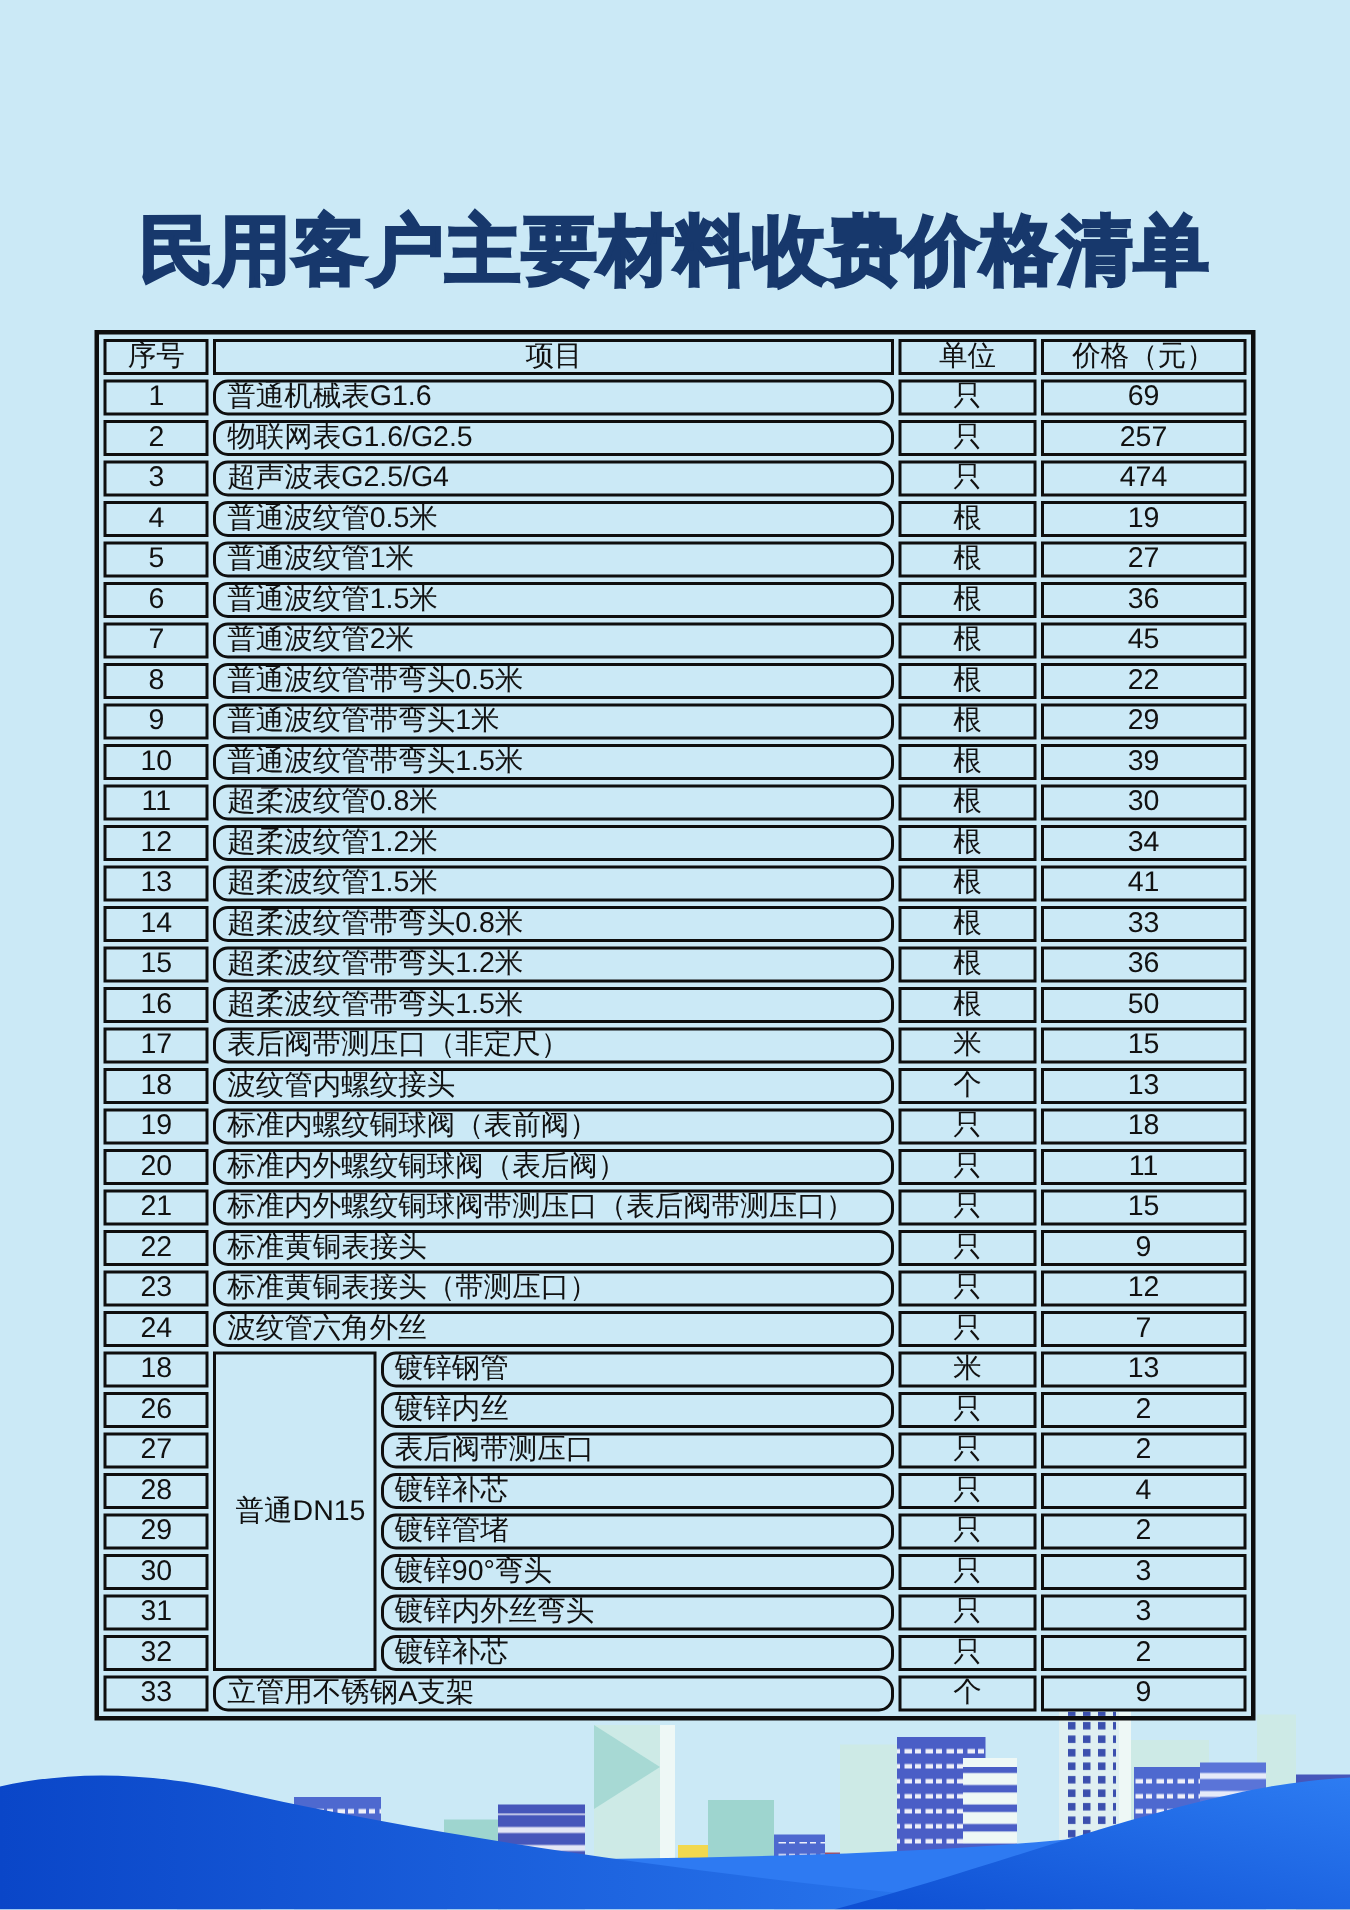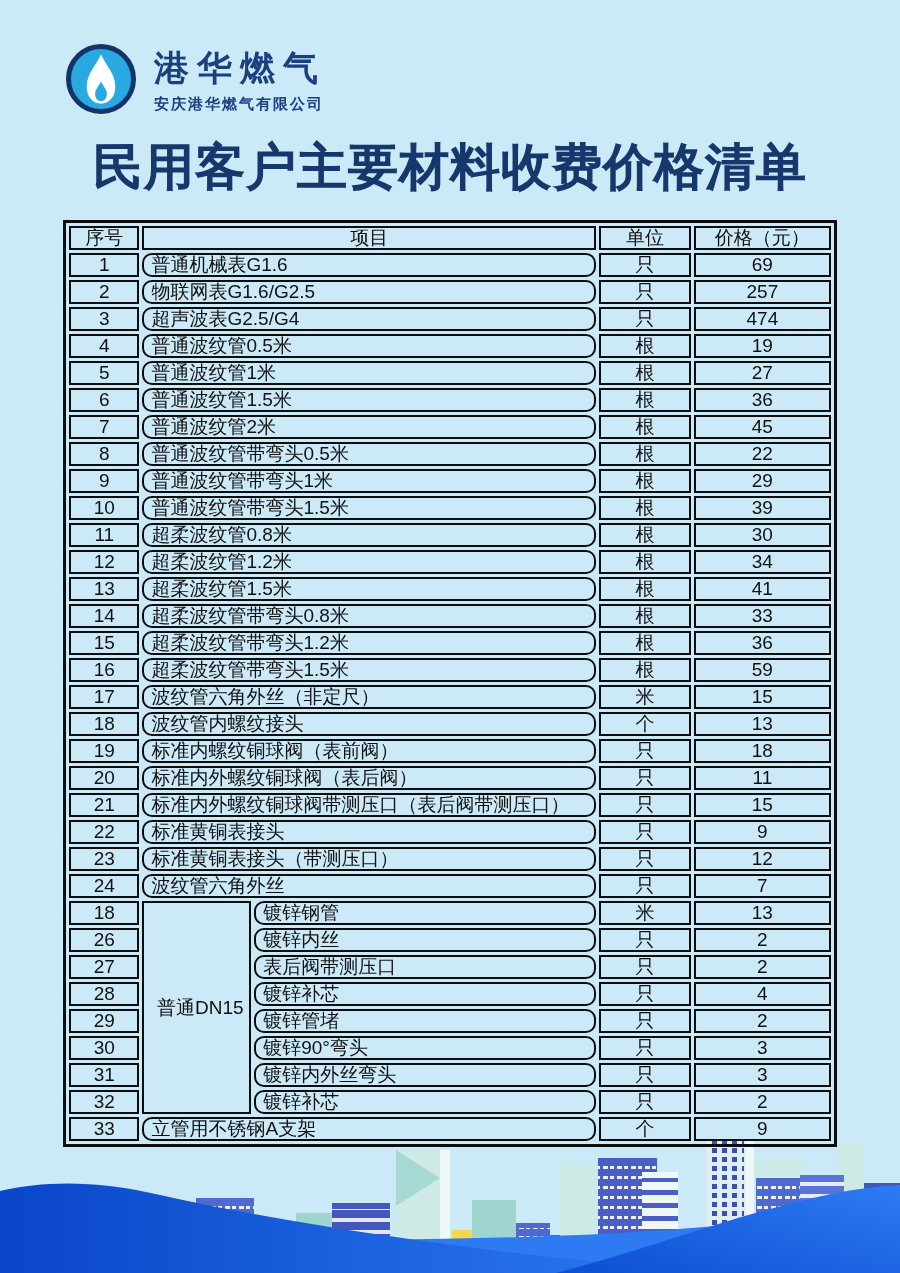--- a/index.html
+++ b/index.html
@@ -29,21 +29,21 @@
     font-size:35px;font-weight:bold;color:var(--brand);
     letter-spacing:8px;line-height:36px;
   }
   .company-name{
     font-size:15px;font-weight:bold;color:var(--brand);
     letter-spacing:2px;margin-top:9px;
   }
   
   .poster-title{
     position:absolute;left:0;top:134px;width:900px;text-align:center;
-    font-size:50px;font-weight:normal;color:var(--title);
+    font-size:50px;font-weight:bold;color:var(--title);
     letter-spacing:1px;-webkit-text-stroke:2px var(--title);
     white-space:nowrap;
   }
   
   .price-table{
     position:absolute;left:63px;top:220px;width:774px;z-index:2;
     border-collapse:separate;border-spacing:3px;
     border:3px solid var(--table-border);
     table-layout:fixed;
   }
@@ -62,32 +62,20 @@
   .b-blue2{fill:var(--building-blue2);} .b-purple{fill:var(--building-purple);}
   .b-teal{fill:var(--building-teal);} .b-teall{fill:var(--building-teal-light);}
   .b-yellow{fill:var(--building-yellow);} .b-maroon{fill:var(--building-maroon);}
   .b-white{fill:#eef8f6;}
 </style>
 </head>
 <body>
 
 <div class="page">
 
-  <header class="brand-row">
-    <div class="logo-badge">
-      <svg width="34" height="52" viewBox="0 0 26 40">
-        <path d="M13 1 C17 10 24 16 24 26 C24 34 19 39 13 39 C7 39 2 34 2 26 C2 16 9 10 13 1 Z" fill="#ffffff"></path>
-        <path d="M13 22 C15 26 17.5 28 17.5 31.5 C17.5 35 15.5 37 13 37 C10.5 37 8.5 35 8.5 31.5 C8.5 28 11 26 13 22 Z" style="fill:var(--logo-blue)"></path>
-      </svg>
-    </div>
-    <div class="brand-text">
-      <div class="brand-name">港华燃气</div>
-      <div class="company-name">安庆港华燃气有限公司</div>
-    </div>
-  </header>
 
   <h1 class="poster-title">民用客户主要材料收费价格清单</h1>
 
   <table class="price-table">
     <colgroup>
       <col style="width:9.4%">
       <col style="width:14.5%">
       <col style="width:45.6%">
       <col style="width:12.2%">
       <col style="width:18.3%">
@@ -188,25 +176,25 @@
         <tr>
           <td class="c-no">15</td>
           <td class="c-item" colspan="2">超柔波纹管带弯头1.2米</td>
           <td class="c-unit">根</td>
           <td class="c-price">36</td>
         </tr>
         <tr>
           <td class="c-no">16</td>
           <td class="c-item" colspan="2">超柔波纹管带弯头1.5米</td>
           <td class="c-unit">根</td>
-          <td class="c-price">59</td>
+          <td class="c-price">50</td>
         </tr>
         <tr>
           <td class="c-no">17</td>
-          <td class="c-item" colspan="2">波纹管六角外丝（非定尺）</td>
+          <td class="c-item" colspan="2">表后阀带测压口（非定尺）</td>
           <td class="c-unit">米</td>
           <td class="c-price">15</td>
         </tr>
         <tr>
           <td class="c-no">18</td>
           <td class="c-item" colspan="2">波纹管内螺纹接头</td>
           <td class="c-unit">个</td>
           <td class="c-price">13</td>
         </tr>
         <tr>

